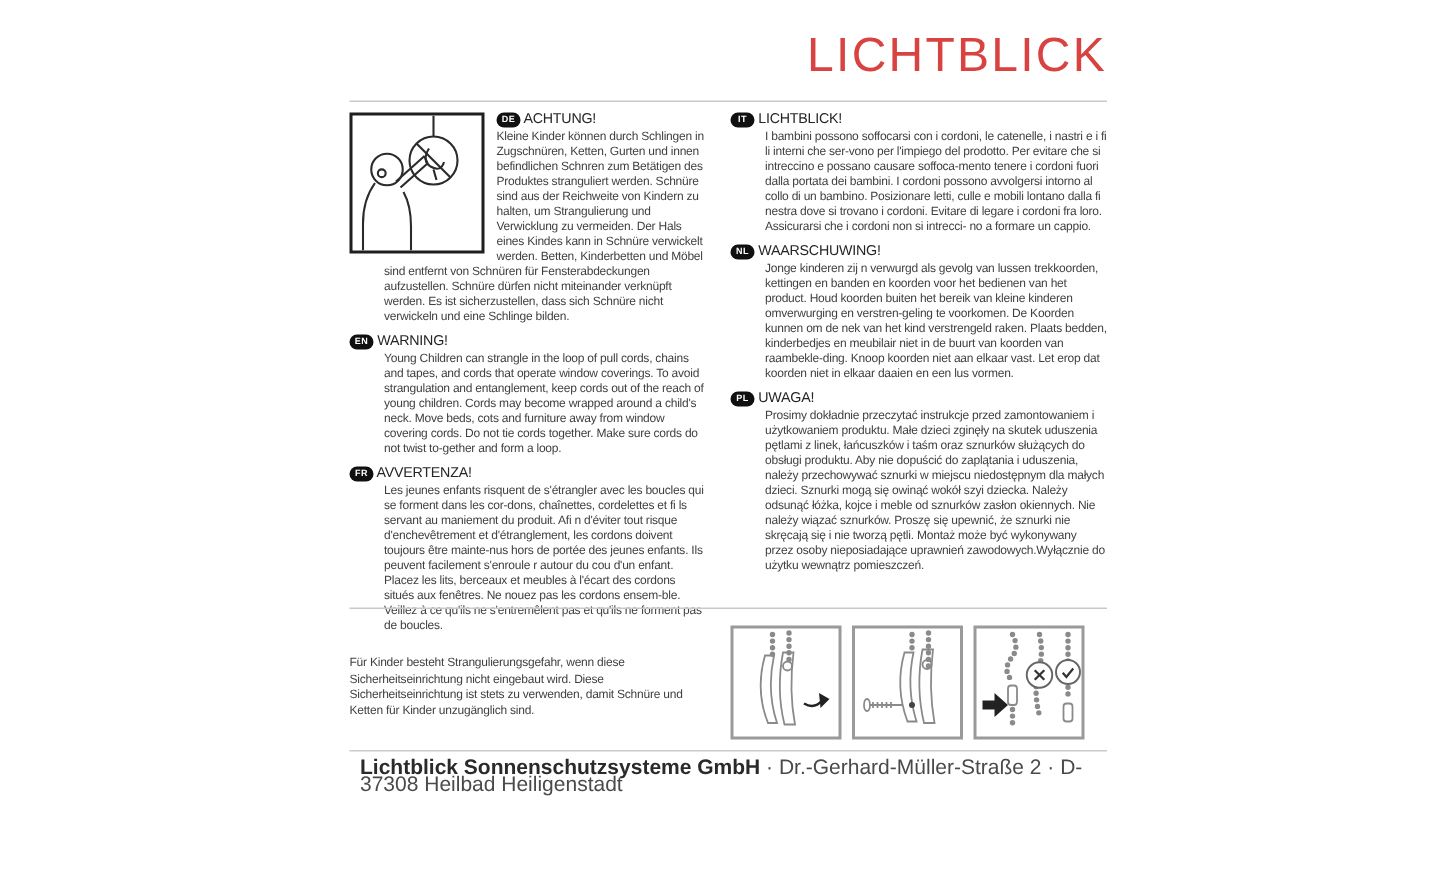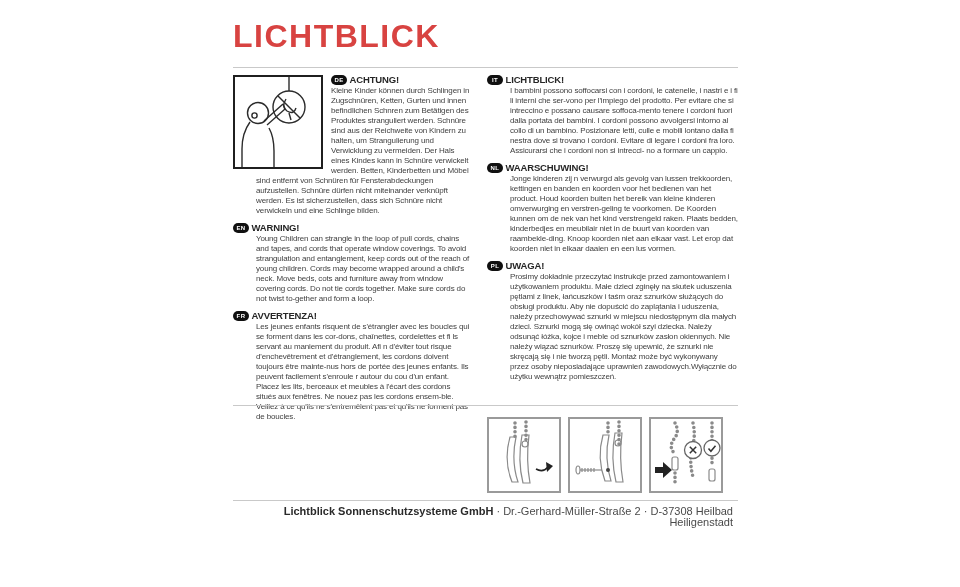--- a/index.html
+++ b/index.html
@@ -1,60 +1,60 @@
 <!DOCTYPE html>
 <html><head>
 <meta charset="utf-8">
 <style>
   html,body { margin:0; padding:0; background:#fff; }
   .page {
     position:relative; width:960px; height:587px; background:#ffffff;
     font-family:"Liberation Sans", sans-serif; color:#3f3f3f; overflow:hidden;
   }
   .logo {
-    position:absolute; left:233px; top:18px; width:505px; text-align:left;
-    font-size:32px; font-weight:bold; letter-spacing:1.5px; color:#d84341;
+    position:absolute; left:233px; top:18px; width:505px; text-align:right;
+    font-size:32px; font-weight:normal; letter-spacing:1.5px; color:#d84341;
   }
   .rule { position:absolute; left:233px; width:505px; border-top:1px solid #c9c9c9; height:0; }
   .rule-top { top:67px; }
   .rule-mid { top:405px; }
   .rule-bottom { top:500px; }
 
   .col { position:absolute; top:74px; font-size:8px; line-height:10px; letter-spacing:-0.15px; }
   .col-left  { left:233px; width:238px; }
   .col-right { left:487px; width:251px; }
 
   .illu {
     float:left; width:86px; height:90px; border:2px solid #1f1f1f;
     margin:1px 8px 3px 0; background:#fff;
   }
   .illu svg, .mbox svg { display:block; width:100%; height:100%; }
 
   .sec-head { margin:0 0 1px 0; font-size:9.5px; line-height:11px; color:#262626; }
-  .sec-head b { font-weight:bold; }
+  .sec-head b { font-weight:normal; }
   .badge {
     display:inline-block; min-width:14px; height:9.5px; padding:0 1px;
     background:#101010; color:#fff; border-radius:5px; font-size:6px; font-weight:bold;
     text-align:center; line-height:10px; letter-spacing:0.4px; vertical-align:1px;
   }
   .sec-body { margin:0 0 6px 0;padding-left:23px; }
 
   .montage-title {
     position:absolute; left:233px; top:413px; font-size:13.5px; font-weight:bold; color:#262626;
   }
   .montage-body {
     position:absolute; left:233px; top:437px; width:246px;
     font-size:8px; line-height:10.5px; letter-spacing:-0.15px;
   }
   .boxes { position:absolute; left:487px; top:417px; display:flex; gap:7px; }
   .mbox { width:70px; height:72px; border:2px solid #9a9a9a; background:#fff; }
 
   .footer {
-    position:absolute; left:228px; top:506px; width:505px; text-align:right;
-    font-size:11px; line-height:11px; color:#4a4a4a;
+    position:absolute; left:240px; top:506px; width:505px; text-align:left;
+    font-size:14px; line-height:11px; color:#4a4a4a;
   }
   .footer b { color:#2a2a2a; }
 
   .ln { stroke:#2b2b2b; fill:none; stroke-width:1.4; }
   .gln { stroke:#8a8a8a; fill:none; stroke-width:1.2; }
   .beads { stroke:#8a8a8a; fill:none; stroke-width:3.6; stroke-dasharray:0 4.4; stroke-linecap:round; }
 </style>
 </head>
 <body>
 
@@ -117,20 +117,21 @@
 
     <p class="sec-head">
       <span class="badge">PL</span>
       <b>UWAGA!</b>
     </p>
     <p class="sec-body">Prosimy dokładnie przeczytać instrukcje przed zamontowaniem i użytkowaniem produktu. Małe dzieci zginęły na skutek uduszenia pętlami z linek, łańcuszków i taśm oraz sznurków służących do obsługi produktu. Aby nie dopuścić do zaplątania i uduszenia, należy przechowywać sznurki w miejscu niedostępnym dla małych dzieci. Sznurki mogą się owinąć wokół szyi dziecka. Należy odsunąć łóżka, kojce i meble od sznurków zasłon okiennych. Nie należy wiązać sznurków. Proszę się upewnić, że sznurki nie skręcają się i nie tworzą pętli. Montaż może być wykonywany przez osoby nieposiadające uprawnień zawodowych.Wyłącznie do użytku wewnątrz pomieszczeń.</p>
   </div>
 
   <div class="rule rule-mid"></div>
 
+  <div class="montage-body">Für Kinder besteht Strangulierungsgefahr, wenn diese Sicherheitseinrichtung nicht eingebaut wird. Diese Sicherheitseinrichtung ist stets zu verwenden, damit Schnüre und Ketten für Kinder unzugänglich sind.</div>
 
   <div class="boxes">
     <div class="mbox">
       <svg viewBox="0 0 70 72">
         <path class="beads" d="M26 4 v14"></path>
         <path class="beads" d="M37 3 v22"></path>
         <path class="gln" d="M21 18 C17 32 17 48 23 63 L29 63 C24 48 24 32 27 18 Z"></path>
         <path class="gln" d="M33 16 C30 32 30 48 34 64 L41 64 C38 48 38 32 40 16 Z"></path>
         <circle class="gln" cx="36" cy="25" r="3"></circle>
         <path d="M47 50 Q54 54 59 48" stroke="#222" stroke-width="1.6" fill="none"></path>

